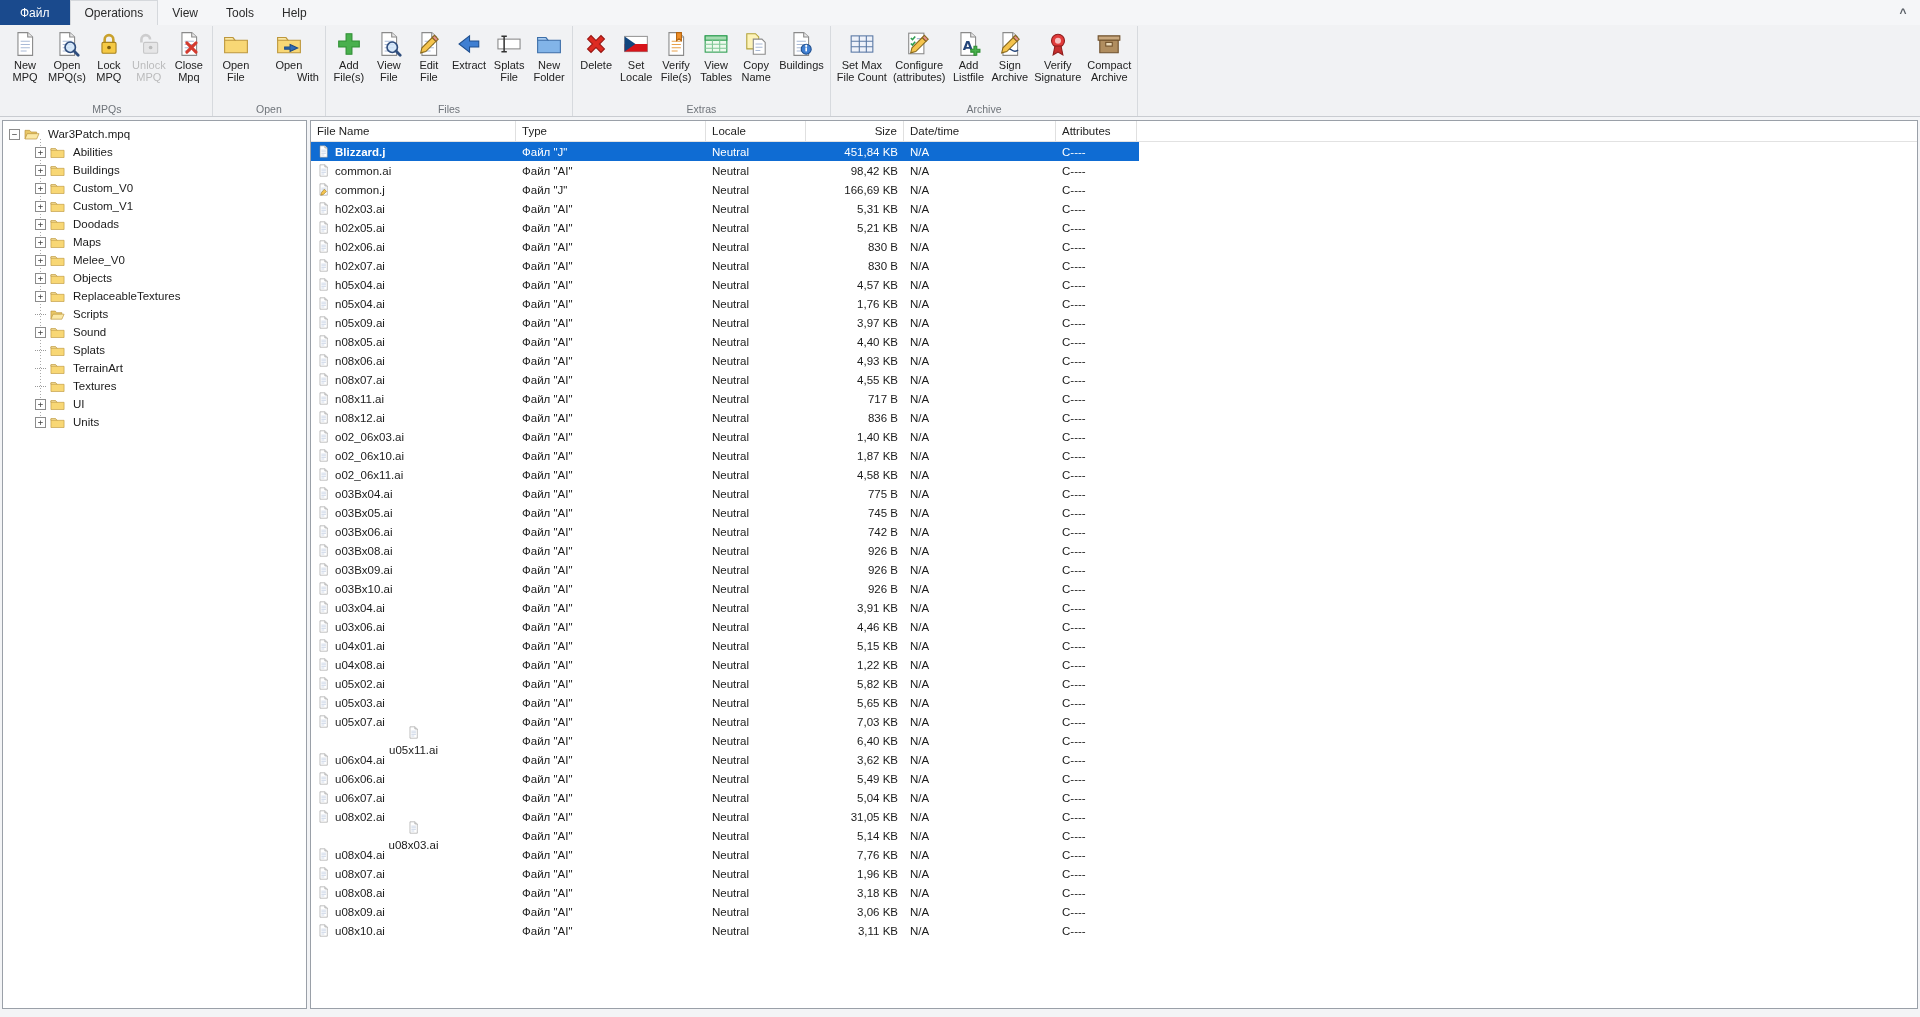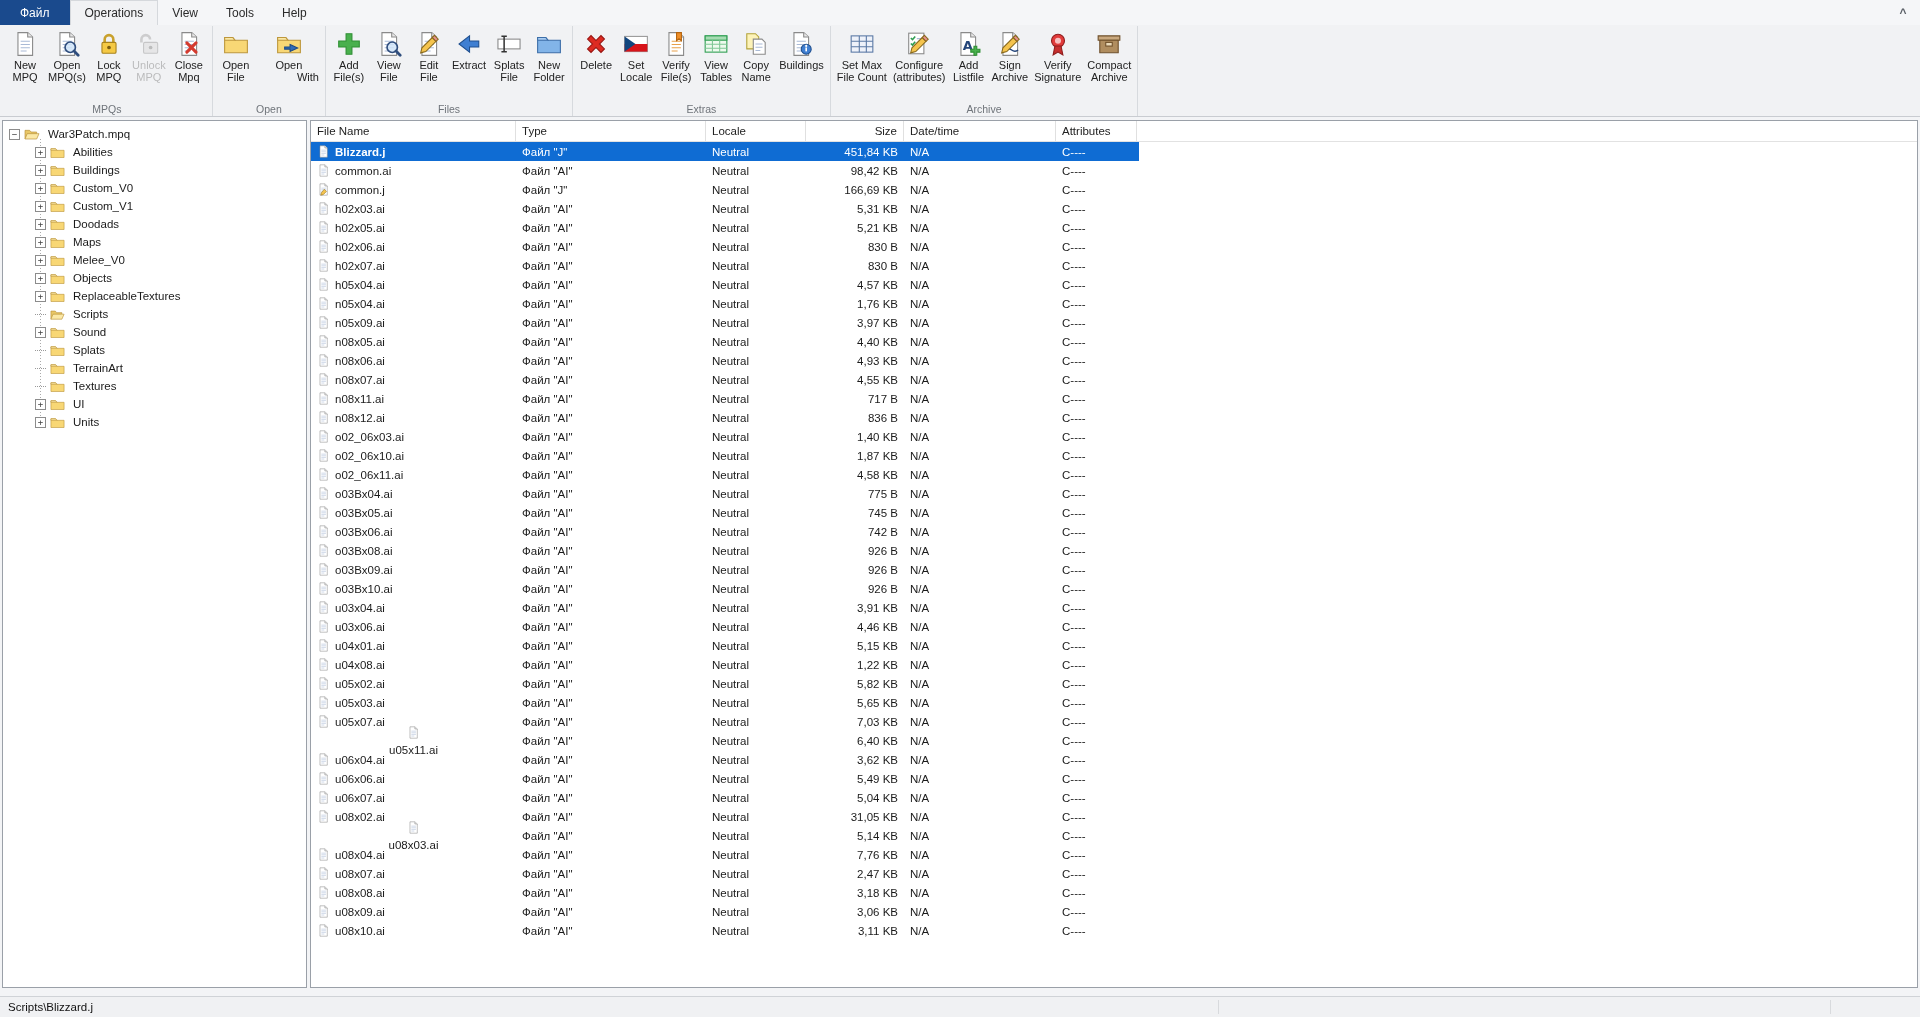--- a/index.html
+++ b/index.html
@@ -1268,21 +1268,21 @@
                 <svg viewBox="0 0 24 24" xmlns="http://www.w3.org/2000/svg" width="13" height="13">
                   <path d="M5.5 1.5h9L19 5.5v17H5.5z" fill="#fff" stroke="#8a8a8a"></path>
                   <path d="M14.5 1.5v4H19" fill="#e9e9e9" stroke="#8a8a8a"></path>
                   <path d="M8 9.5h8.5M8 12.5h8.5M8 15.5h8.5M8 18.5h5.5" stroke="#a9bad6" fill="none"></path>
                 </svg>
               </span>
               <span>u08x07.ai</span>
             </div>
             <div class="cell" style="width: 190px;">Файл "AI"</div>
             <div class="cell" style="width: 100px;">Neutral</div>
-            <div class="cell right" style="width: 98px;">2,47 KB</div>
+            <div class="cell right" style="width: 98px;">1,96 KB</div>
             <div class="cell" style="width: 152px;">N/A</div>
             <div class="cell" style="width: 81px;">C----</div>
           </div>
           <div class="lrow">
             <div class="cell namecell" style="width: 205px;">
               <span class="ic">
                 <svg viewBox="0 0 24 24" xmlns="http://www.w3.org/2000/svg" width="13" height="13">
                   <path d="M5.5 1.5h9L19 5.5v17H5.5z" fill="#fff" stroke="#8a8a8a"></path>
                   <path d="M14.5 1.5v4H19" fill="#e9e9e9" stroke="#8a8a8a"></path>
                   <path d="M8 9.5h8.5M8 12.5h8.5M8 15.5h8.5M8 18.5h5.5" stroke="#a9bad6" fill="none"></path>
@@ -1327,19 +1327,14 @@
             <div class="cell" style="width: 190px;">Файл "AI"</div>
             <div class="cell" style="width: 100px;">Neutral</div>
             <div class="cell right" style="width: 98px;">3,11 KB</div>
             <div class="cell" style="width: 152px;">N/A</div>
             <div class="cell" style="width: 81px;">C----</div>
           </div>
         </div>
     </div>
   </div>
 
-  <div class="statusbar">
-    <span>Scripts\Blizzard.j</span>
-    <div class="sb-sep" style="left:1218px"></div>
-    <div class="sb-sep" style="left:1830px"></div>
-  </div>
 
 </div>
 
 </body></html>

